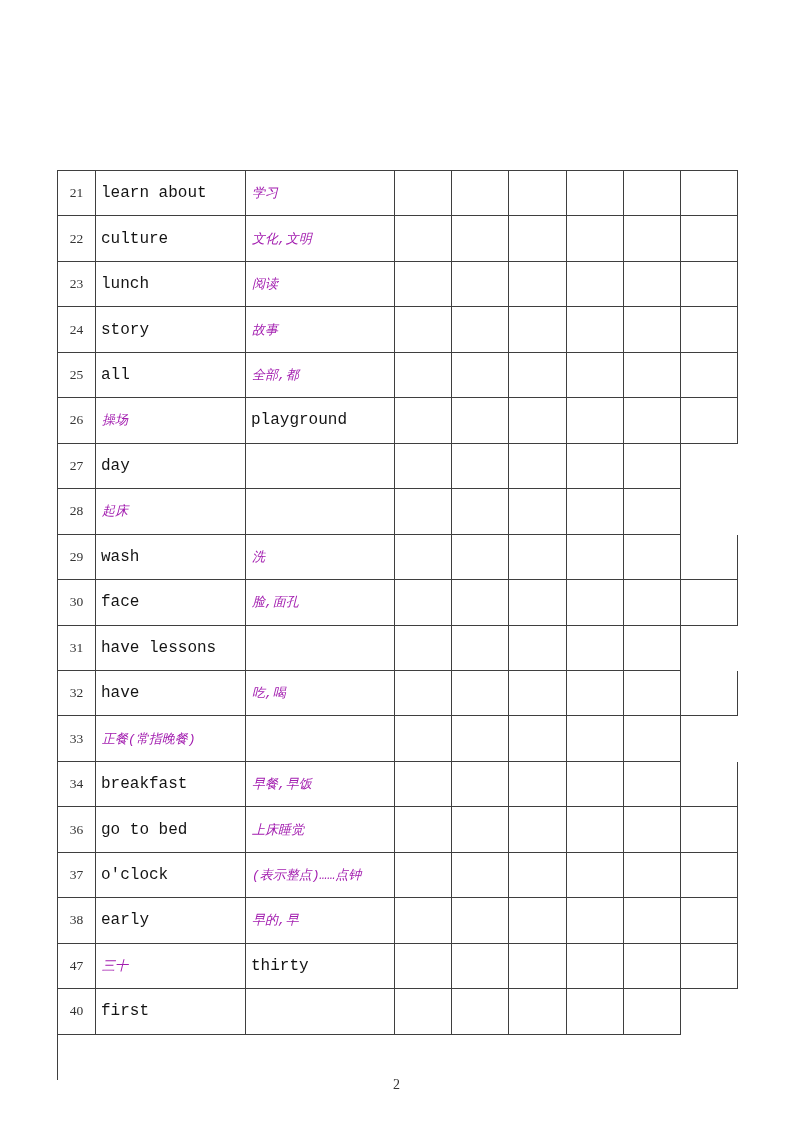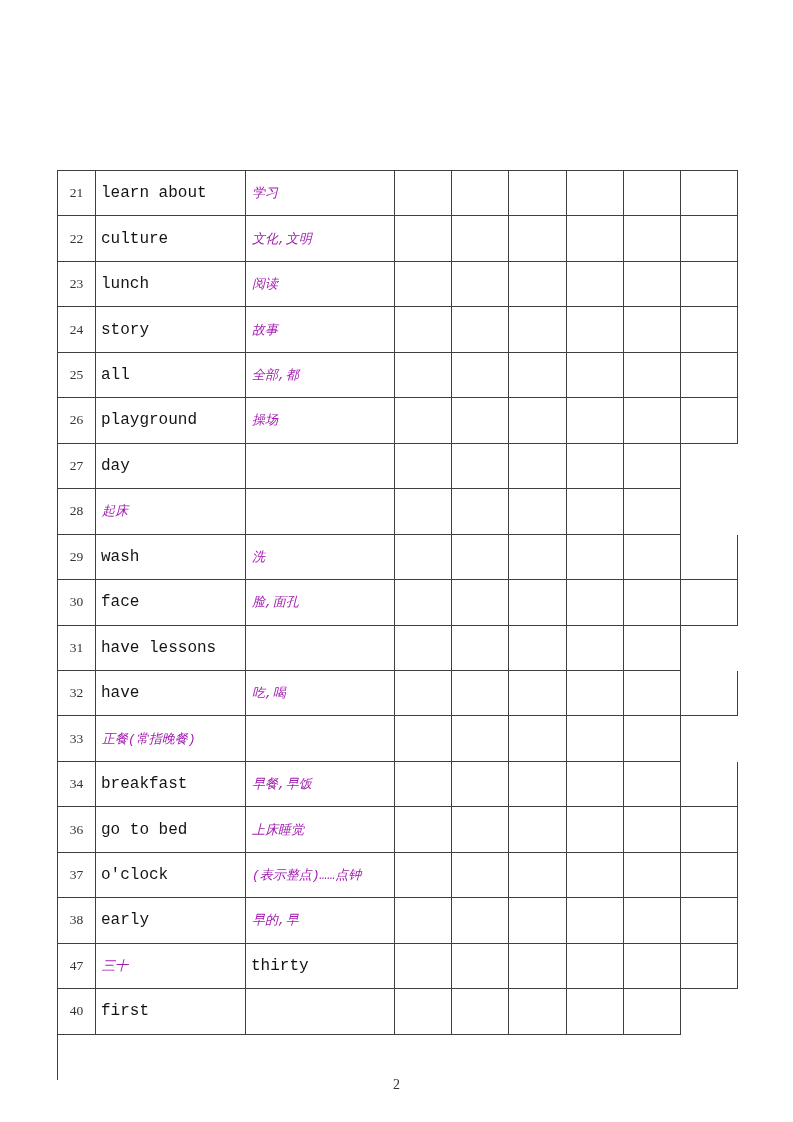--- a/index.html
+++ b/index.html
@@ -132,22 +132,22 @@
       <div class="cell"></div>
       <div class="cell"></div>
       <div class="cell"></div>
       <div class="cell"></div>
       <div class="cell"></div>
       <div class="cell"></div>
     </div>
 
     <div class="trow">
       <div class="cell num">26</div>
+      <div class="cell zh">操场</div>
       <div class="cell en">playground</div>
-      <div class="cell zh">操场</div>
       <div class="cell"></div>
       <div class="cell"></div>
       <div class="cell"></div>
       <div class="cell"></div>
       <div class="cell"></div>
       <div class="cell"></div>
     </div>
 
     <div class="trow">
       <div class="cell num">27</div>

